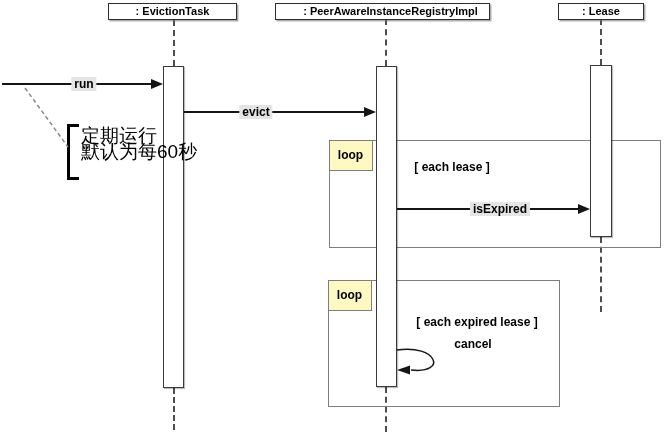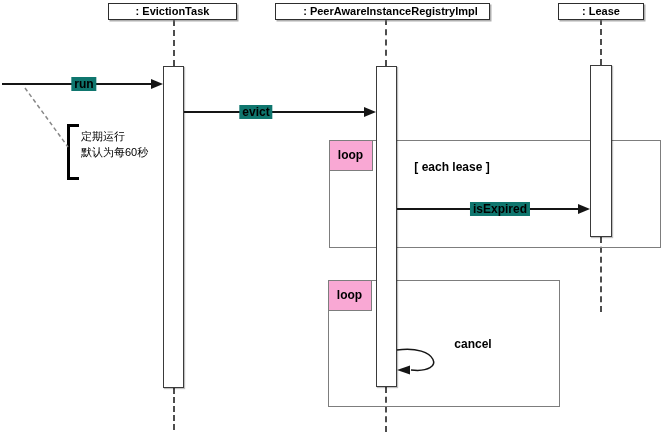--- a/index.html
+++ b/index.html
@@ -52,21 +52,21 @@
     background: transparent;
   }
   .fragment-label {
     position: absolute;
     left: -1.5px;
     top: -1.5px;
     width: 44px;
     height: 31px;
     box-sizing: border-box;
     border: 1.5px solid #7d7d7d;
-    background: #f9a8d4;
+    background: #fef9c3;
     font-weight: bold;
     font-size: 12px;
     text-align: center;
     line-height: 28px;
   }
   .guard {
     position: absolute;
     transform: translate(-50%, -50%);
     font-weight: bold;
     font-size: 12px;
@@ -86,40 +86,40 @@
     width: 0;
     height: 0;
     border-top: 5px solid transparent;
     border-bottom: 5px solid transparent;
     border-left: 12px solid #151515;
     z-index: 4;
   }
   .msg-label {
     position: absolute;
     transform: translate(-50%, -50%);
-    background: #0f766e;
+    background: #e5e5e5;
     padding: 0 3px;
     font-weight: bold;
     font-size: 12px;
     white-space: nowrap;
     z-index: 5;
   }
   
   .note-bracket {
     position: absolute;
     box-sizing: border-box;
     width: 12px;
     border-left: 3px solid #000;
     border-top: 3px solid #000;
     border-bottom: 3px solid #000;
     z-index: 4;
   }
   .note-text {
     position: absolute;
-    font-size: 11px;
+    font-size: 19px;
     line-height: 16px;
     white-space: nowrap;
     z-index: 4;
   }
   .overlay-svg {
     position: absolute;
     left: 0;
     top: 0;
     z-index: 5;
     pointer-events: none;
@@ -138,20 +138,21 @@
   <div class="lifeline" style="left:600px; top:237px; height:75px;"></div>
 
   <div class="fragment" style="left:329px; top:140px; width:332px; height:108px;">
     <div class="fragment-label">loop</div>
   </div>
   <div class="guard" style="left:452px; top:167px;">[ each lease ]</div>
 
   <div class="fragment" style="left:328px; top:280px; width:232px; height:127px;">
     <div class="fragment-label">loop</div>
   </div>
+  <div class="guard" style="left:477px; top:322px;">[ each expired lease ]</div>
 
   <div class="activation" style="left:163px; top:66px; width:21px; height:322px;"></div>
   <div class="activation" style="left:376px; top:66px; width:21px; height:321px;"></div>
   <div class="activation" style="left:590px; top:65px; width:22px; height:172px;"></div>
 
   <div class="msg-line" style="left:2px; top:83px; width:149px;"></div>
   <div class="msg-head" style="left:151px; top:79px;"></div>
   <div class="msg-label" style="left:84px; top:84px;">run</div>
 
   <div class="msg-line" style="left:184px; top:111px; width:180px;"></div>

